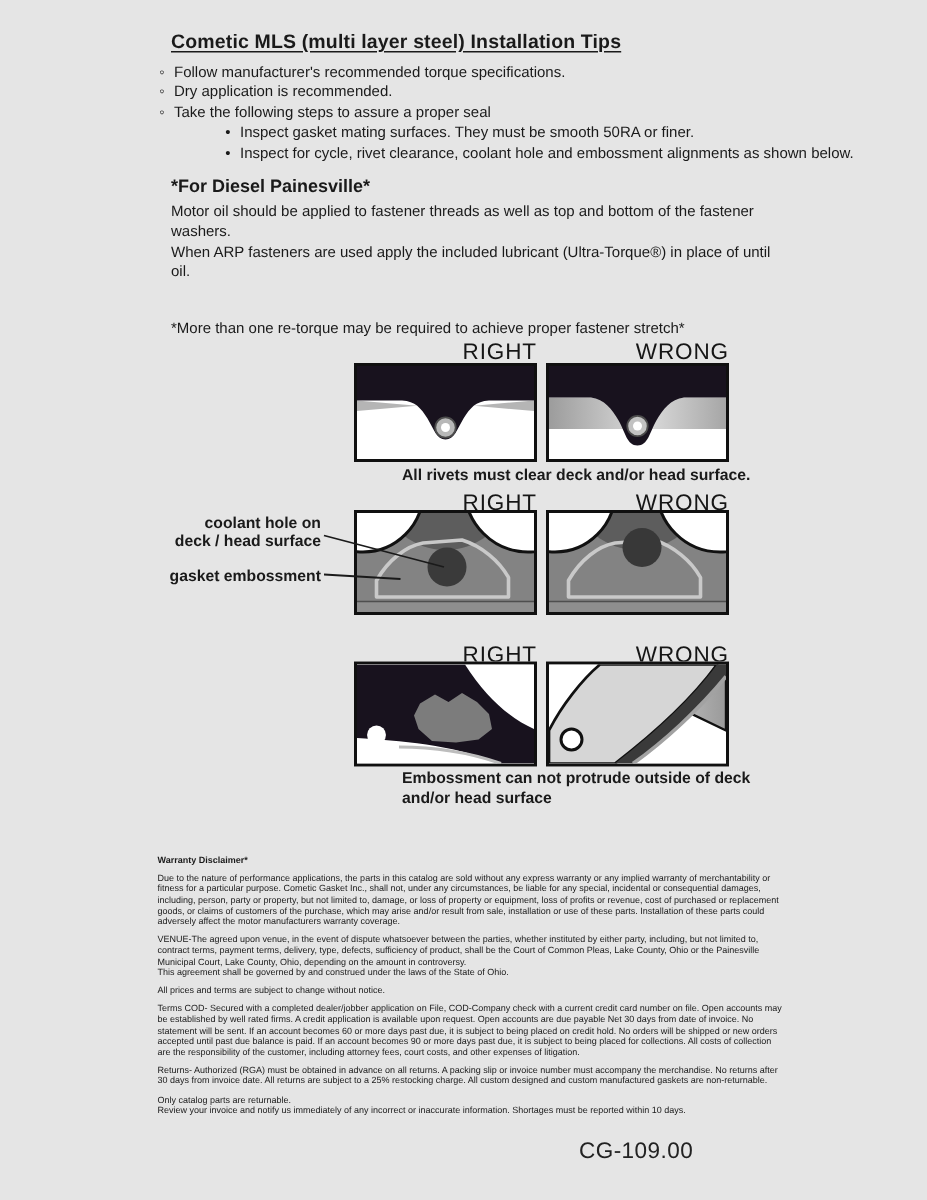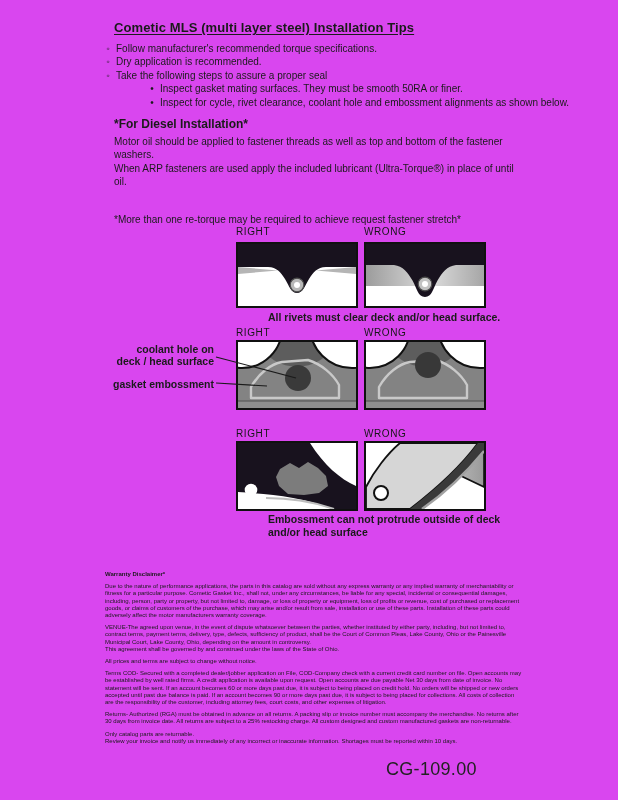--- a/index.html
+++ b/index.html
@@ -1,33 +1,33 @@
 <!DOCTYPE html>
 <html><head>
 <meta charset="utf-8">
 <style>
   html,body{margin:0;padding:0;background:#ffffff;}
-  .page{position:relative;width:618px;height:800px;background:#d946ef;overflow:hidden;
+  .page{position:relative;width:618px;height:800px;background:#e5e5e5;overflow:hidden;
         font-family:"Liberation Sans", sans-serif;color:#1a1a1a;}
   .abs{position:absolute;}
   .title{font-size:13px;font-weight:700;text-decoration:underline;text-underline-offset:2px;letter-spacing:.1px;}
   .body-txt{font-size:10px;line-height:13.4px;white-space:pre-line;}
   .b-row{display:flex;gap:4px;font-size:10px;line-height:13.4px;}
   .b-marker{width:8px;text-align:center;flex:0 0 auto;}
   .sub{margin-left:44px;}
   .heading{font-size:12px;font-weight:700;}
-  .dg-header{font-size:10px;letter-spacing:.6px;color:#161616;width:122px;text-align:left;}
+  .dg-header{font-size:15px;letter-spacing:.6px;color:#161616;width:122px;text-align:right;}
   .dg-box{width:118px;height:62px;border:2px solid #101010;background:#fff;}
   .dg-box-tall{width:118px;height:66px;border:2px solid #101010;background:#fff;}
   .caption{font-size:10.5px;font-weight:700;white-space:pre-line;line-height:12.5px;margin-left:32px;}
   .dg-label{font-size:10.5px;font-weight:700;line-height:12px;text-align:right;width:114px;}
   .fineprint{width:418px;font-size:6px;line-height:7.2px;}
   .fineprint p{margin:0 0 5px 0;white-space:pre-line;}
   .fp-head{font-weight:700;margin:0 0 5px 0;}
-  .footer-code{font-size:18px;letter-spacing:.3px;color:#222;}
+  .footer-code{font-size:15px;letter-spacing:.3px;color:#222;}
   svg{display:block;}
 </style>
 </head>
 <body>
 
 <div class="page">
 
   <div class="abs title" style="left:114px;top:20px;">Cometic MLS (multi layer steel) Installation Tips</div>
 
   <div class="abs" style="left:104px;top:42px;width:470px;">
@@ -46,24 +46,24 @@
     <div class="b-row sub">
       <span class="b-marker">•</span>
       <span>Inspect gasket mating surfaces.  They must be smooth 50RA or finer.</span>
     </div>
     <div class="b-row sub">
       <span class="b-marker">•</span>
       <span>Inspect for cycle, rivet clearance, coolant hole and embossment alignments as shown below.</span>
     </div>
   </div>
 
-  <div class="abs heading" style="left:114px;top:117px;">*For Diesel Installation*</div>
+  <div class="abs heading" style="left:114px;top:117px;">*For Diesel Painesville*</div>
   <div class="abs body-txt" style="left:114px;top:135px;width:405px;">Motor oil should be applied to fastener threads as well as top and bottom of the fastener washers.
 When ARP fasteners are used apply the included lubricant (Ultra-Torque®) in place of until oil.</div>
-  <div class="abs body-txt" style="left:114px;top:213px;width:405px;">*More than one re-torque may be required to achieve request fastener stretch*</div>
+  <div class="abs body-txt" style="left:114px;top:213px;width:405px;">*More than one re-torque may be required to achieve proper fastener stretch*</div>
 
   <div class="abs dg-header" style="left:236px;top:226px;">RIGHT</div>
   <div class="abs dg-header" style="left:364px;top:226px;">WRONG</div>
 
   <div class="abs dg-box" style="left:236px;top:242px;">
     <svg viewBox="0 0 118 62" width="118" height="62">
       <rect width="118" height="62" fill="#ffffff"></rect>
       <path d="M0,23 L40,26.5 L0,30 Z" fill="#b5b5b5"></path>
       <path d="M118,23 L78,26.5 L118,30 Z" fill="#b5b5b5"></path>
       <path d="M0,0 H118 V23 H88 C79,23.5 75.5,28 71,35 C66.5,42.5 65,49 59,49 C53,49 51.5,42.5 47,35 C42.5,28 39,23.5 30,23 H0 Z" fill="#18121e"></path>

